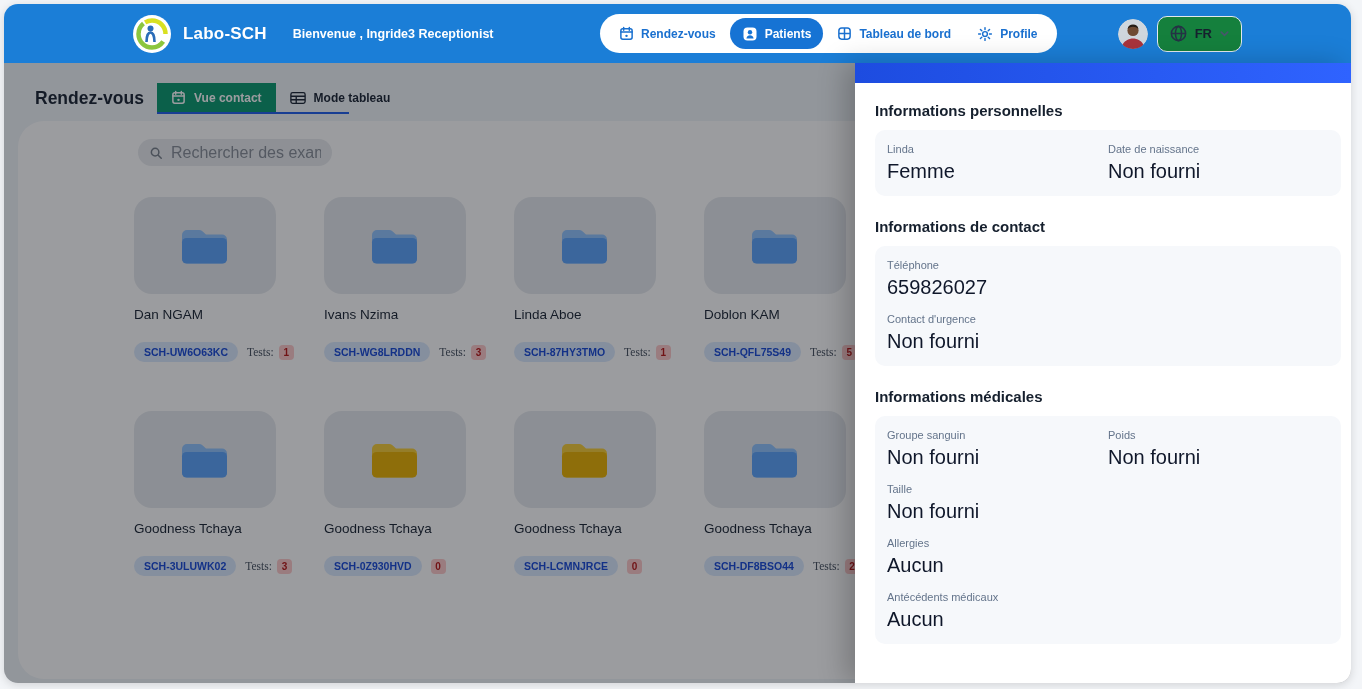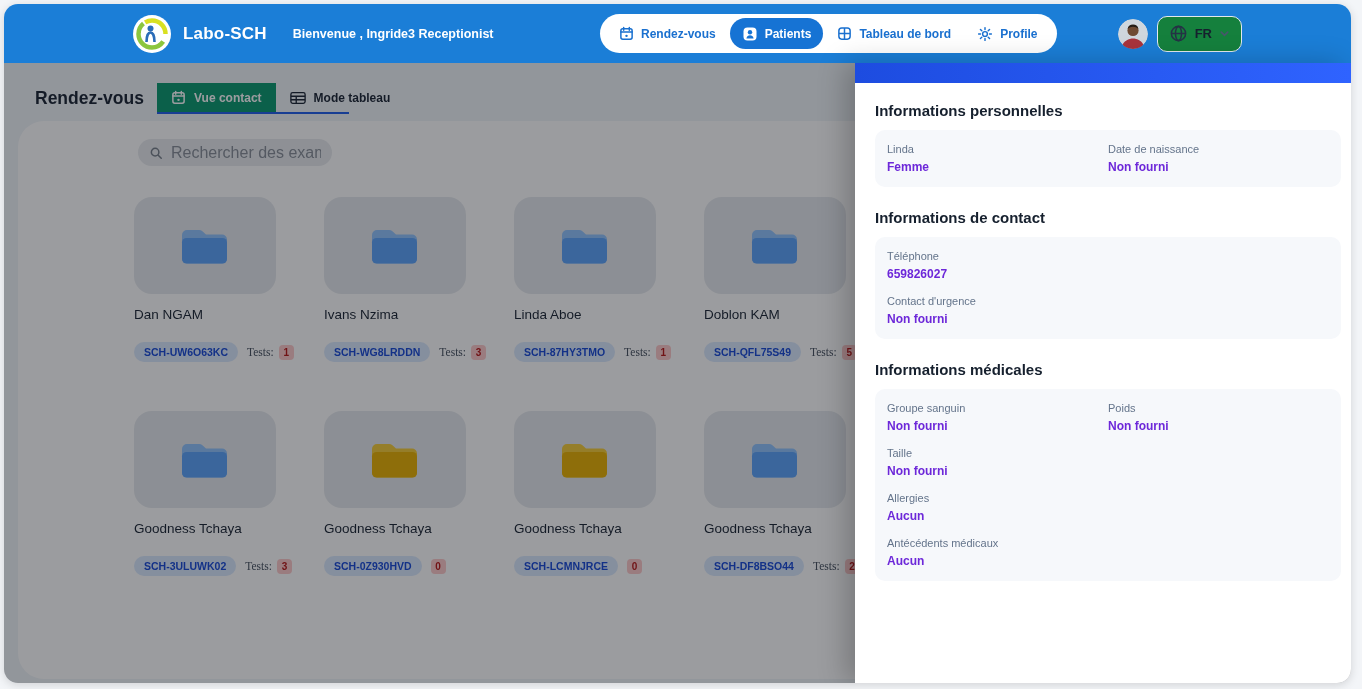--- a/index.html
+++ b/index.html
@@ -64,21 +64,21 @@
   .drawer { position:absolute; top:59px; right:0; bottom:0; left:851px; background:#fff;
     box-shadow:-10px 0 26px rgba(0,0,0,.22); }
   .drawer-strip { height:20px; background:linear-gradient(90deg,var(--drawer_strip_a),var(--drawer_strip_b)); }
   .drawer-body { padding:19px 10px 20px 20px; }
   .sec { margin-top:22px; } .sec:first-child { margin-top:0; }
   .sec-title { font-size:15px; font-weight:bold; color:#16202e; margin-bottom:11px; }
   .sec-card { background:#f6f8fb; border-radius:10px; padding:13px 12px;
     display:grid; grid-template-columns:1fr 1fr; row-gap:14px; }
   .field.full { grid-column:1 / -1; }
   .f-label { font-size:11px; color:#64748b; margin-bottom:5px; }
-  .f-value { font-size:12px; font-weight:700; color:#6d28d9; }
+  .f-value { font-size:20px; font-weight:400; color:#0f172a; }
 </style>
 </head>
 <body>
 
 <div class="app">
 
   <header class="topbar">
     <div class="logo">
       <svg width="38" height="38" viewBox="0 0 38 38">
         <circle cx="19" cy="19" r="19" fill="#ffffff"></circle>

